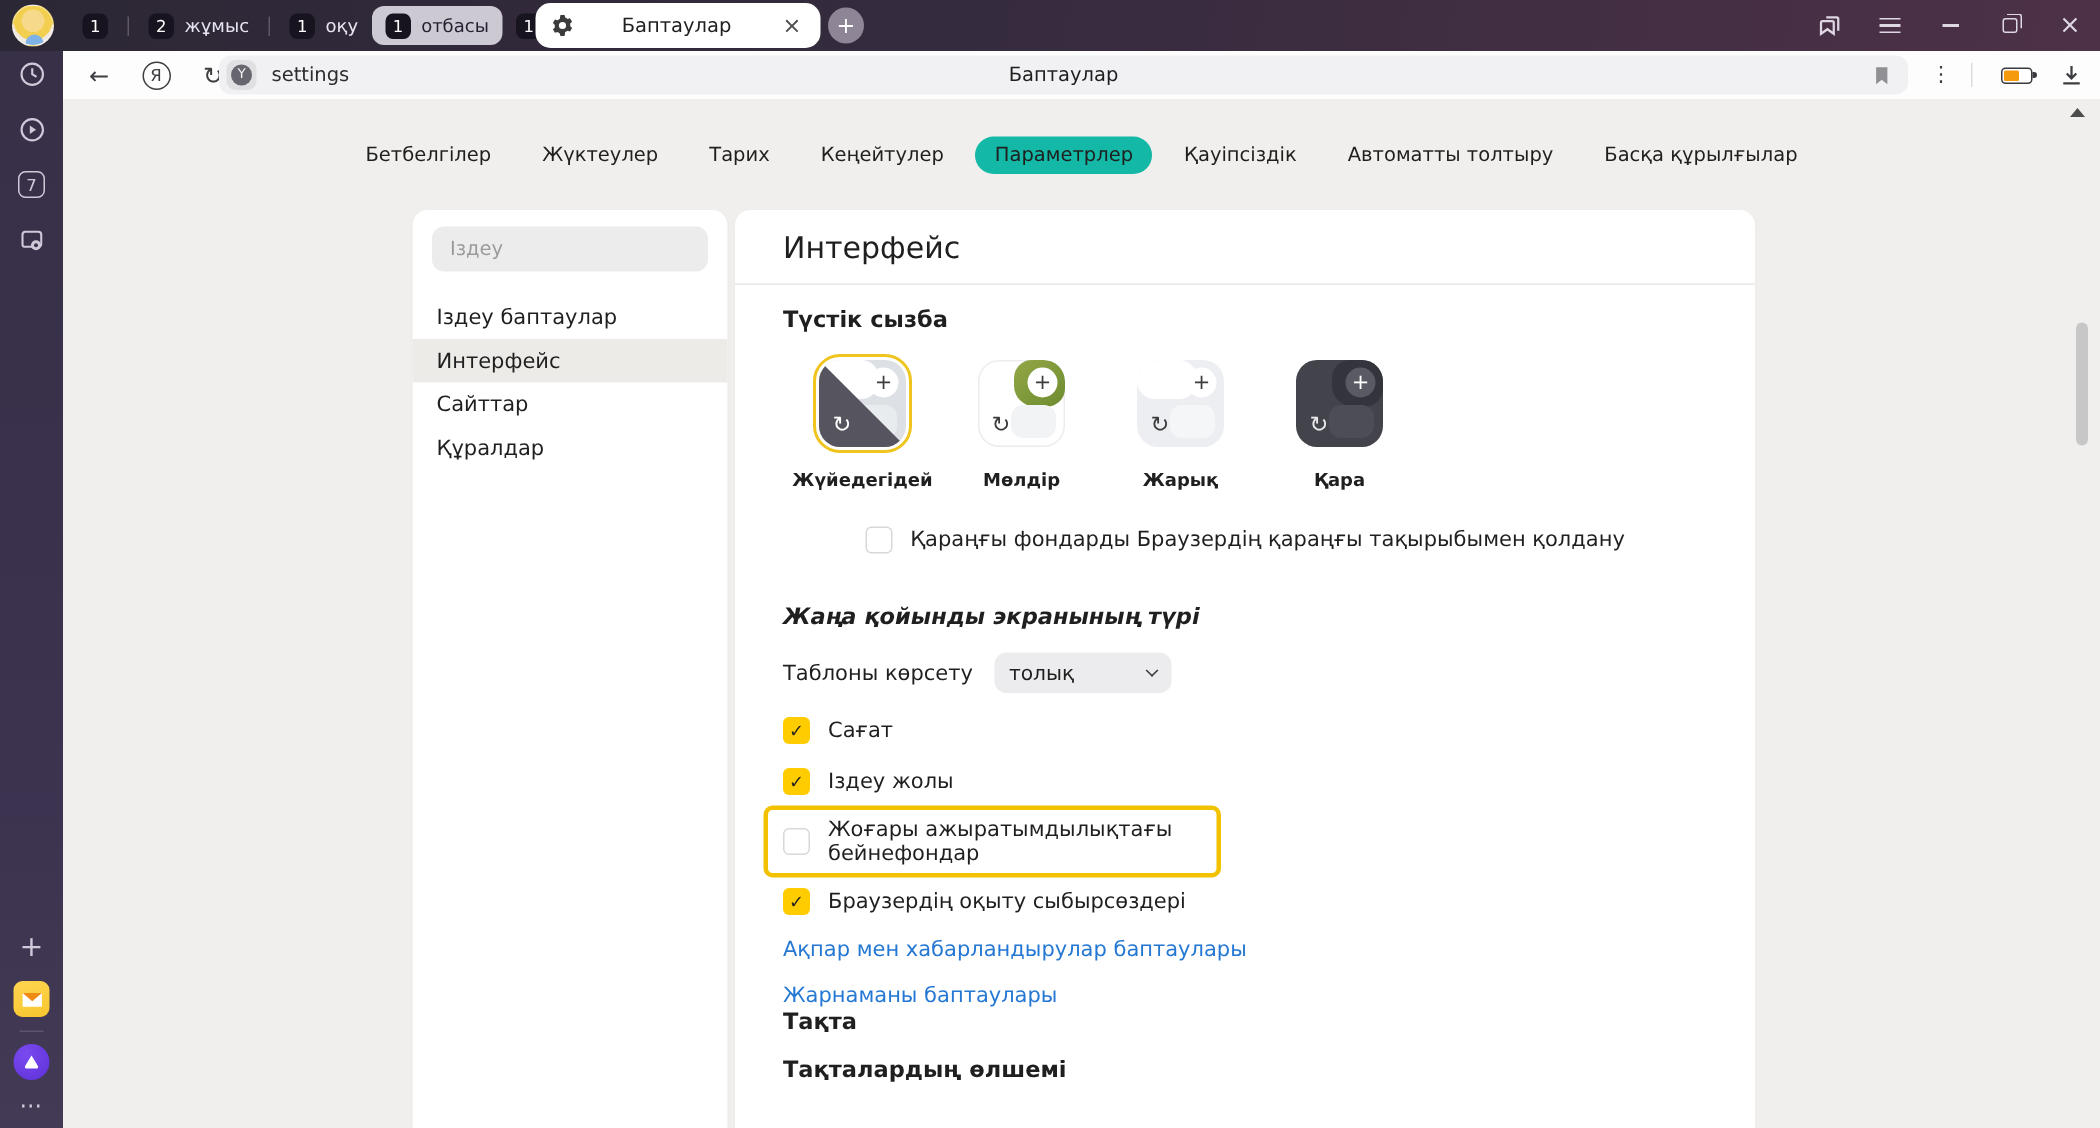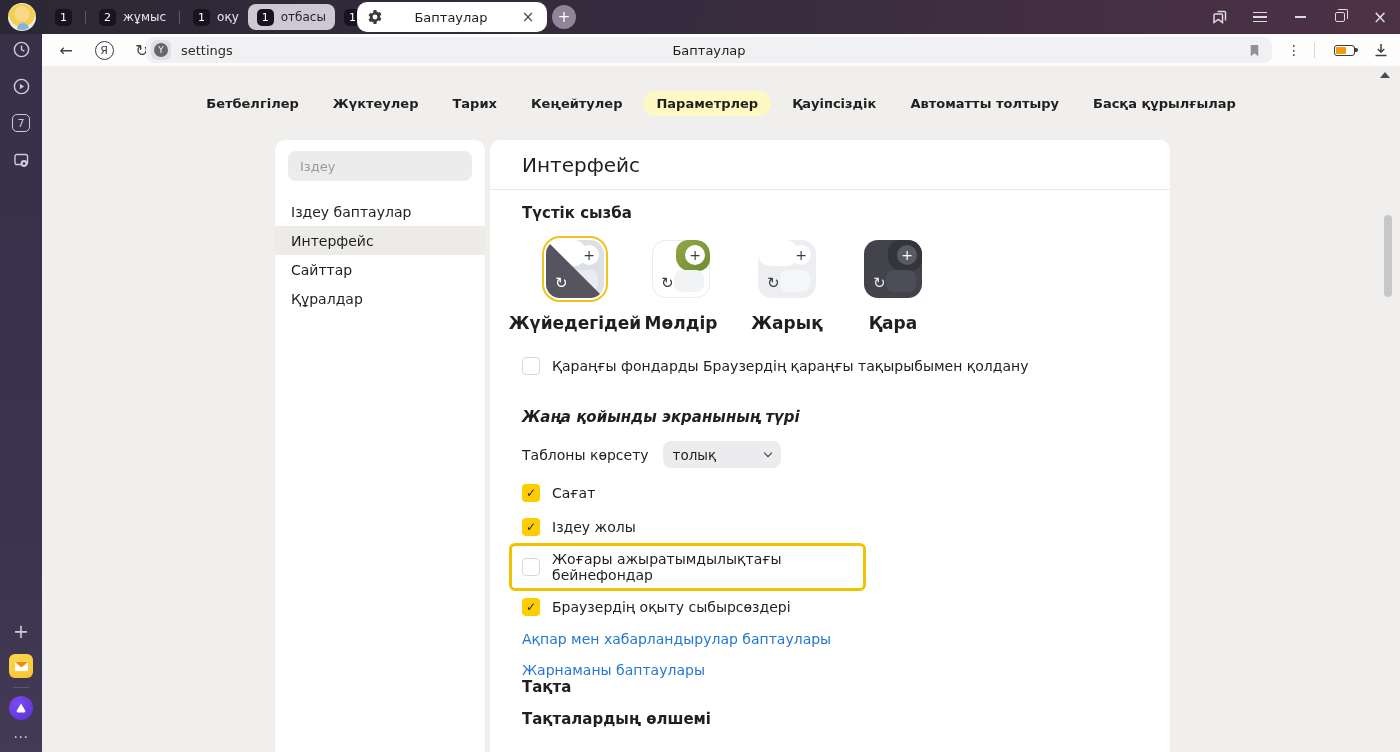--- a/index.html
+++ b/index.html
@@ -63,22 +63,22 @@
   .omnititle { position:absolute; left:0; right:0; top:0; height:26px; display:flex; align-items:center; justify-content:center;
                font-size:13px; color:#1f1f1f; }
   .vdiv { position:absolute; top:8px; width:1px; height:16px; background:#dcdcde; }
   .battery { width:21px; height:11px; border:1.4px solid #3a3a3e; border-radius:3px; position:relative; background:#fff; }
   .battery::after { content:""; position:absolute; right:-4px; top:2.2px; width:2.4px; height:4.6px; background:#3a3a3e; border-radius:0 2px 2px 0; }
   .battery i { position:absolute; left:1px; top:1px; bottom:1px; width:55%; background:#f59a0c; border-radius:1px; }
 
   
   .page { position:absolute; left:42px; top:66px; right:0; bottom:0; background:#f0efed; }
   .navtabs { position:absolute; top:25px; left:0; right:0; display:flex; justify-content:center; gap:8px; }
-  .navtab { padding:5px 13px; border-radius:15px; font-size:13px; color:#1f1f1f; white-space:nowrap;font-weight:bold; }
-  .navtab.selected { background:#fef9c3; }
+  .navtab { padding:5px 13px; border-radius:15px; font-size:13px; color:#1f1f1f; white-space:nowrap; }
+  .navtab.selected { background:#14b8a6; }
 
   .card { position:absolute; background:#fff; border-radius:10px; box-shadow:0 1px 2px rgba(0,0,0,.04); }
   .scard { left:233px; top:74px; width:210px; bottom:-12px; }
   .search { margin:11px 13px 0; height:30px; background:#ececed; border-radius:8px; border:none; width:184px;
             padding:0 12px; font-size:13px; font-family:inherit; color:#1f1f1f; }
   .search::placeholder { color:#9b9b9d; }
   .slist { margin-top:16px; }
   .sitem { height:29px; display:flex; align-items:center; padding:0 16px; font-size:14px; cursor:default; }
   .sitem.selected { background:#edebe8; }
 
@@ -92,34 +92,34 @@
   .theme { width:106px; display:flex; flex-direction:column; align-items:center; }
   .tcard { position:relative; width:58px; height:58px; border-radius:14px; overflow:hidden; }
   .tring { padding:2px; border:2px solid #f0c41e; border-radius:18px; background:#fff; }
   .tc-tab { position:absolute; left:0; top:0; width:40px; height:26px; border-radius:12px; }
   .tc-corner { position:absolute; right:0; top:0; width:34px; height:31px; border-radius:12px 14px 12px 14px; }
   .tc-rect { position:absolute; right:6px; bottom:6px; width:30px; height:22px; border-radius:8px; }
   .tc-diag { position:absolute; inset:0; clip-path:polygon(0 0,100% 100%,0 100%); background:#56555f; }
   .tc-plus { position:absolute; right:5px; top:5px; width:20px; height:20px; border-radius:50%; background:#fff;
              color:#3c3c3c; font-size:14px; line-height:20px; text-align:center; }
   .tc-refresh { position:absolute; left:9px; bottom:6px; font-size:15px; }
-  .tlabel { margin-top:11px; font-size:17px; font-weight:bold; text-align:center; }
+  .tlabel { margin-top:11px; font-size:12px; font-weight:bold; text-align:center; }
   .grid4 { position:absolute; inset:0; display:grid; grid-template-columns:22px 22px; grid-template-rows:22px 22px;
            gap:4px; place-content:center; }
   .mini { border-radius:6px; position:relative; }
   .mini::after { content:"+"; position:absolute; right:1px; top:-1px; width:9px; height:9px; border-radius:50%;
                  font-size:7px; line-height:9px; text-align:center; color:#fff; }
   .mini::before { content:"\21BB"; position:absolute; left:2px; bottom:0px; font-size:7px; color:rgba(255,255,255,.85); }
 
   .crow { display:flex; align-items:center; gap:12px; margin-top:16px; font-size:14px; }
   .cbox { width:18px; height:18px; border-radius:4px; flex:0 0 18px; display:flex; align-items:center; justify-content:center; }
   .cbox.off { background:#fff; border:1.5px solid #d8d8d8; }
   .cbox.on { background:#ffcc00; color:#26241e; font-size:12px; font-weight:bold; }
   .hlrow { border:3px solid #f2c200; border-radius:6px; background:#fff; padding:5px 10px; margin:7px 0 7px -13px;
-           width:357px; }
+           width:305px; }
   .hlrow.crow { margin-top:7px; }
   .selrow { display:flex; align-items:center; gap:14px; margin-top:15px; }
   .selbox { height:27px; min-width:118px; background:#ececee; border-radius:8px; display:flex; align-items:center;
             justify-content:space-between; padding:0 10px; font-size:13.5px; }
   .selbox .chevd { width:6px; height:6px; border-right:1.5px solid #333; border-bottom:1.5px solid #333;
                    transform:rotate(45deg); margin-top:-3px; }
   .link { display:block; margin-top:15px; color:#2478d4; font-size:14px; text-decoration:none; }
 
   .scroll-up { position:absolute; right:10px; top:6px; width:0; height:0; border-left:5px solid transparent;
                border-right:5px solid transparent; border-bottom:6px solid #4c4c4c; }
@@ -351,21 +351,21 @@
                 <div class="tc-rect" style="background:#4d4d57;"></div>
                 <div class="tc-plus" style="background:#5a5a64;color:#fff;">+</div>
                 <div class="tc-refresh" style="color:#e8e8ea;">↻</div>
               </div>
             </div>
             <div class="tlabel">Қара</div>
           </div>
 
         </div>
 
-        <div class="crow" style="margin-top:24px;">
+        <div class="crow" style="margin-top:24px;justify-content:center;">
           <span class="cbox off"></span>
           <span>Қараңғы фондарды Браузердің қараңғы тақырыбымен қолдану</span>
         </div>
 
         <div class="sect" style="margin-top:33px;font-style:italic;">Жаңа қойынды экранының түрі</div>
 
         <div class="selrow">
           <span>Таблоны көрсету</span>
           <span class="selbox">
             <span>толық</span>

